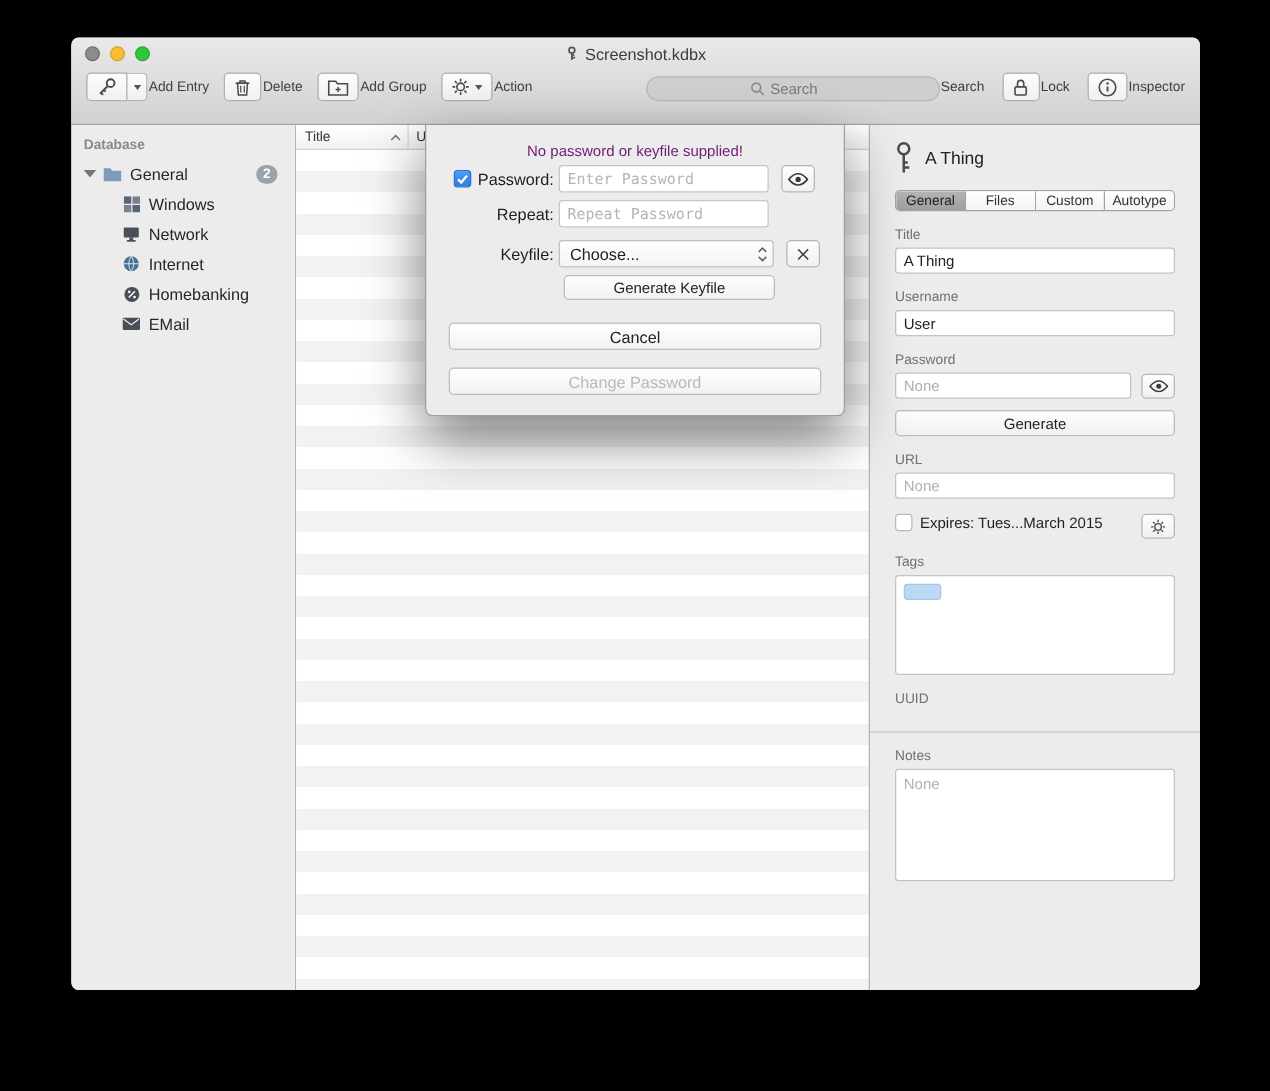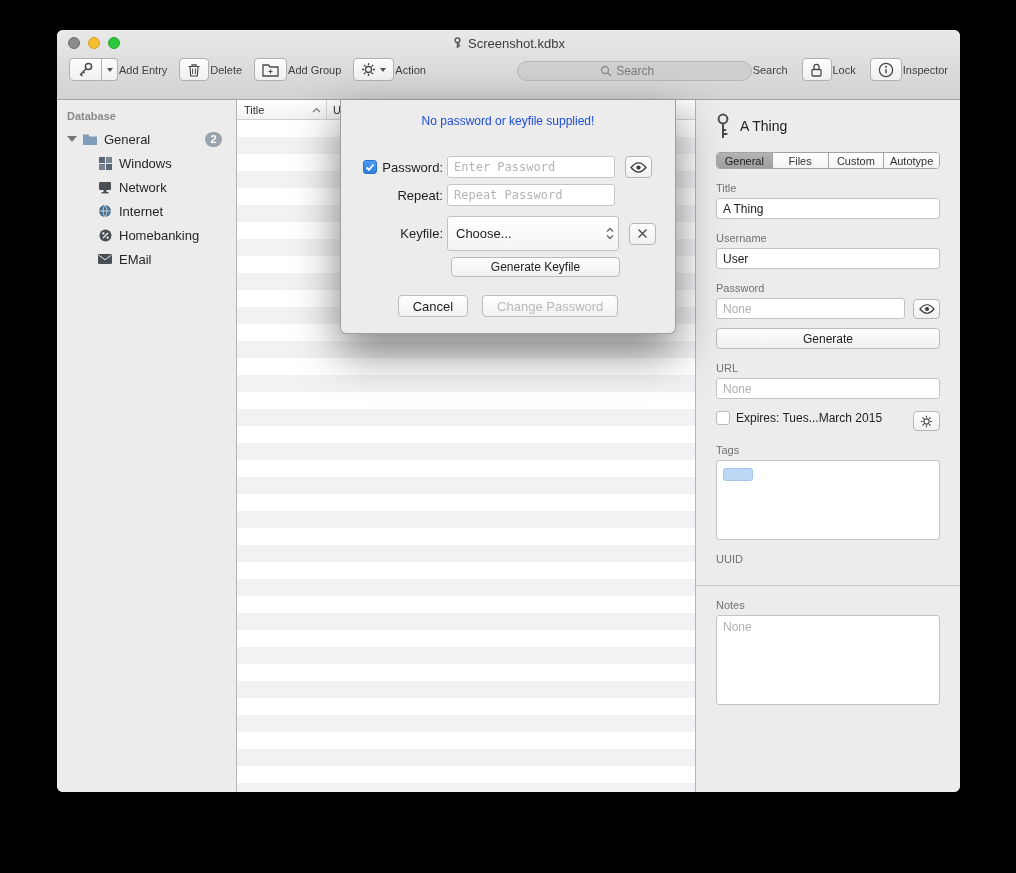--- a/index.html
+++ b/index.html
@@ -102,38 +102,38 @@
   .divider { border-top:1px solid #c6c6c6; margin:20px -20px 0 -20px; }
   .notes-area { width:100%; height:90px; background:#fff; border:1px solid #c3c3c3; border-radius:3px;
                 font-size:12px; color:#222; padding:4px 6px; resize:none; outline:none;
                 font-family:"Liberation Sans",sans-serif; }
   .notes-area::placeholder { color:#b0b0b0; }
 
   
   .sheet { position:absolute; left:283px; top:70px; width:336px; z-index:20; background:#ececec;
            border:1px solid #9f9f9f; border-top:none; border-radius:0 0 6px 6px;
            box-shadow:0 18px 45px rgba(0,0,0,.5); padding:14px 18px 16px 18px; }
-  .sheet-msg { text-align:center; font-size:12px; color:#1d4ed8; margin-bottom:28px; }
+  .sheet-msg { text-align:center; font-size:12px; color:#701a75; margin-bottom:4px; }
   .sheet-row { display:flex; align-items:center; margin-bottom:6px; }
   .sheet-row .lab { width:88px; flex:0 0 88px; display:flex; align-items:center; justify-content:flex-end;
                     gap:5px; font-size:13px; color:#1e1e1e; padding-right:4px; }
   .sheet-input { width:168px; height:22px; background:#fff; border:1px solid #c6c6c6; border-radius:3px;
                  padding:0 6px; font-size:12px; outline:none; color:#222; font-family:"DejaVu Sans Mono",monospace; }
   .sheet-input::placeholder { color:#b4b4b4; }
   .sheet-row .mini-btn { margin-left:10px; height:22px; }
   .sheet-row.keyfile { margin-top:10px; }
-  .choose-btn { width:172px; height:35px; background:linear-gradient(#fff,#f4f4f4); border:1px solid #c0c0c0;
+  .choose-btn { width:172px; height:22px; background:linear-gradient(#fff,#f4f4f4); border:1px solid #c0c0c0;
                 border-radius:3px; display:flex; align-items:center; font-size:13px; color:#222;
                 padding:0 4px 0 8px; cursor:default; font-family:"Liberation Sans",sans-serif;justify-content:space-between; }
   .choose-btn .stepper { margin-left:auto; display:flex; align-items:center; }
   .gk-row { display:flex; margin-top:5px; }
   .gk-row .spacer { width:92px; flex:0 0 92px; }
   .gk-btn { width:169px; height:20px; background:linear-gradient(#fdfdfd,#f1f1f1); border:1px solid #bcbcbc;
             border-radius:4px; font-size:12px; color:#222; font-family:Liberation Sans, sans-serif; cursor:default; }
-  .sheet-actions { display:flex; justify-content:center; gap:14px; margin-top:18px; }
+  .sheet-actions { display:flex; justify-content:flex-end; gap:14px; margin-top:18px;flex-direction:column; }
   .dlg-btn { height:22px; background:linear-gradient(#fff,#f2f2f2); border:1px solid #bcbcbc; border-radius:4px;
              font-size:13px; color:#222; padding:0 14px; font-family:"Liberation Sans",sans-serif; cursor:default; }
   .dlg-btn.disabled { color:#b9b9b9; }
 </style>
 </head>
 <body>
 
 <div class="screen">
   <div class="window">
 

